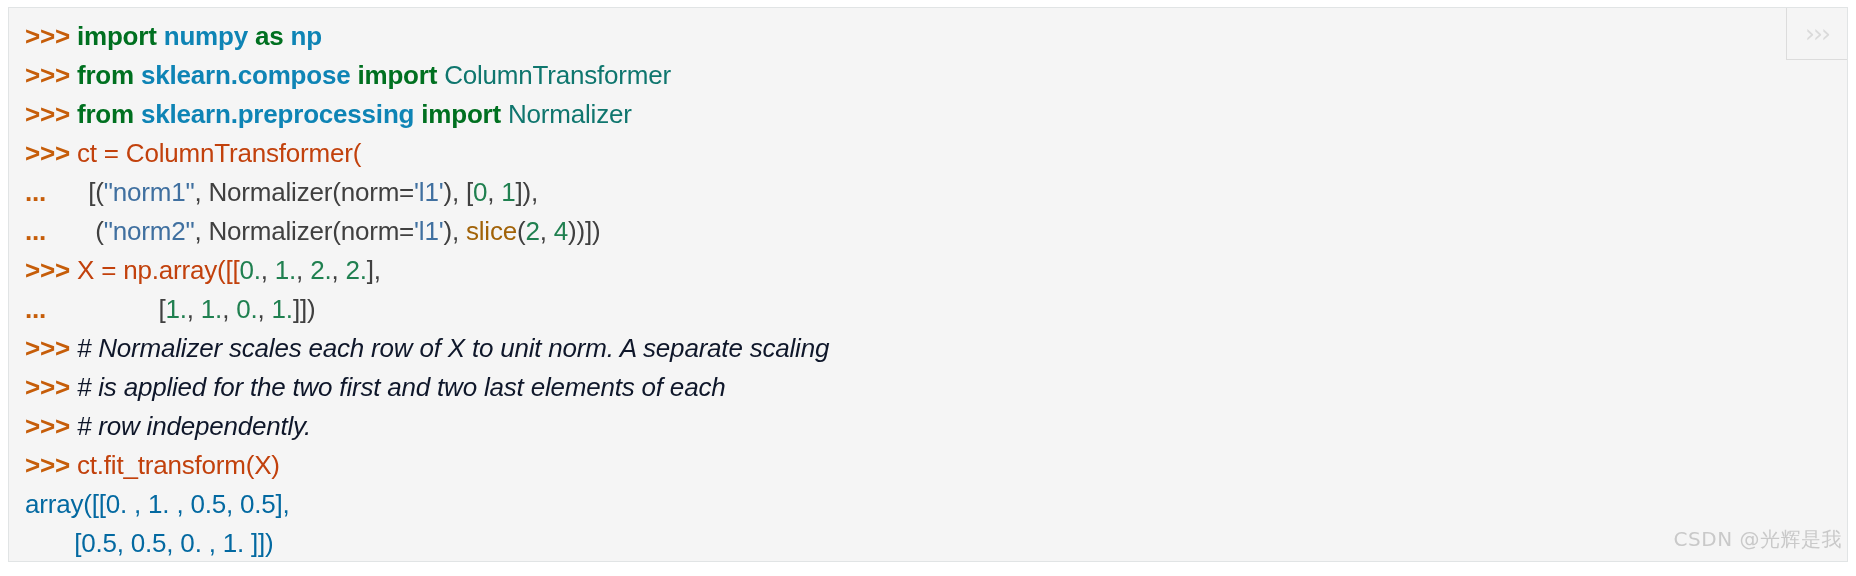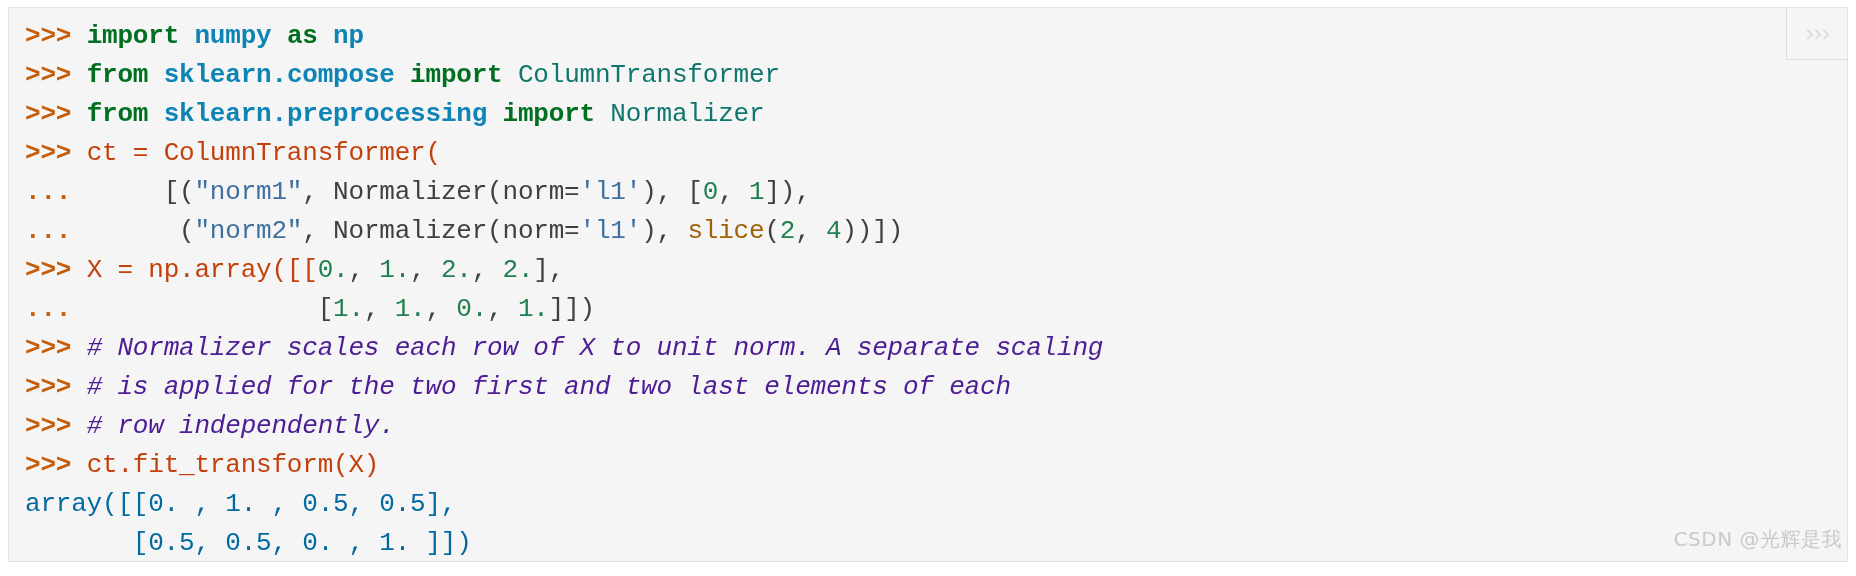--- a/index.html
+++ b/index.html
@@ -32,21 +32,21 @@
     border: 1px solid #e1e4e5;
     box-sizing: border-box;
     overflow: hidden;
   }
 
   .code-lines {
     position: absolute;
     left: 16px;
     top: 9px;
     right: 0;
-    font-family: Liberation Mono, monospace;
+    font-family: Liberation Sans, sans-serif;
     font-size: 26px;
     line-height: 39px;
     white-space: pre;
     color: #404040;
     letter-spacing: -0.2px;
   }
 
   .line {
     white-space: pre;
     height: 39px;
@@ -55,21 +55,21 @@
   
   .prompt   { color: #c65d09; font-weight: bold; }
   .kw       { color: #007020; font-weight: bold; }
   .mod      { color: #0e84b5; font-weight: bold; }
   .name     { color: #c2410c; }
   .cls      { color: #0f766e; }
   .num      { color: #208050; }
   .str      { color: #4070a0; }
   .bltn     { color: #a16207; }
   .punc     { color: #404040; }
-  .comment  { color: #4c1d95; font-style: italic; margin-top: 40px; }
+  .comment  { color: #0f172a; font-style: italic; margin-top: 40px; }
   .out      { color: #0369a1; }
 
   
   .copy-btn {
     position: absolute;
     right: 0px;
     top: 0px;
     width: 61px;
     height: 52px;
     border: 1px solid #dcdcdc;

